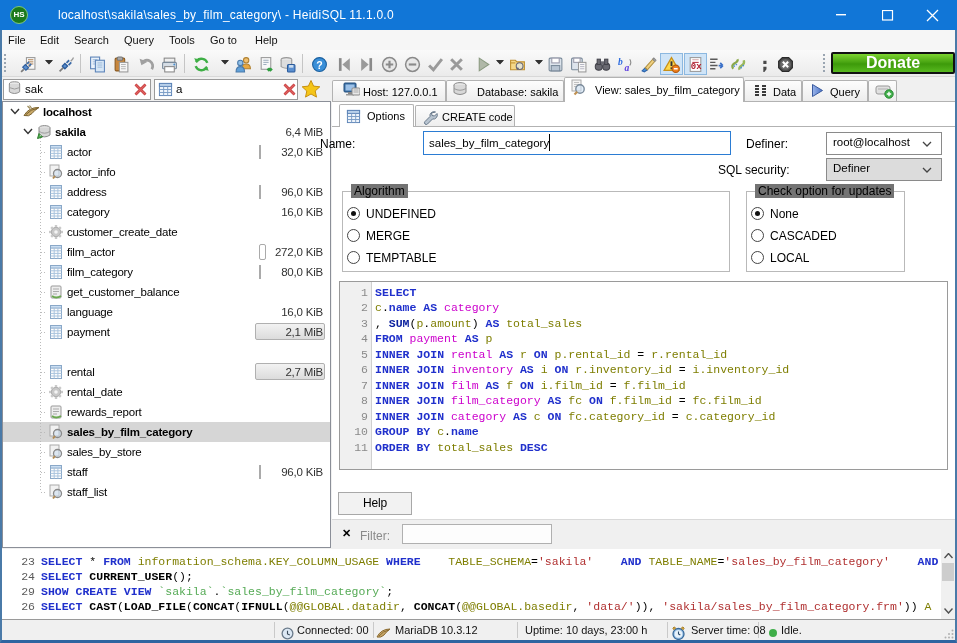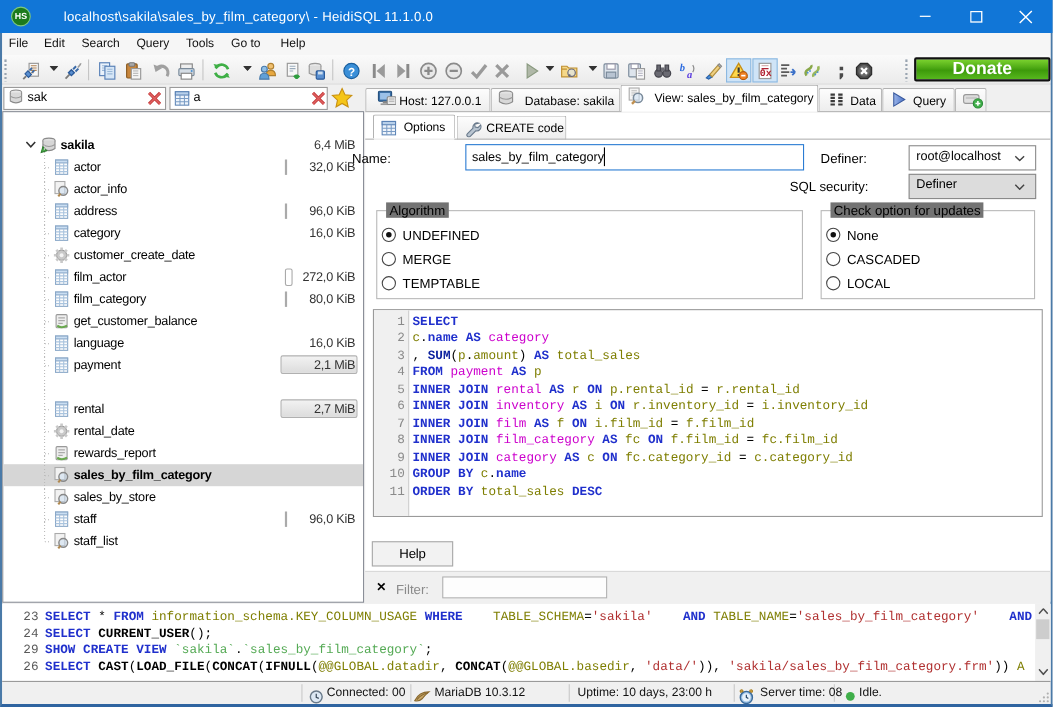--- a/index.html
+++ b/index.html
@@ -377,20 +377,33 @@
       </svg>
     </div>
   <div class="abs" style="left:301px;top:79px">
       <svg width="20" height="20" viewBox="0 0 20 20">
         <path d="M10 1.5 L12.6 7.1 L18.8 7.8 L14.2 12 L15.5 18.1 L10 15 L4.5 18.1 L5.8 12 L1.2 7.8 L7.4 7.1 Z" fill="#f5c518" stroke="#c89010"></path>
       </svg>
     </div>
   </div>
 
 <div class="tree" id="tree">
+    <div class="trow" style="top:0px">
+      <svg class="abs" style="left:7px;top:6px" width="10" height="7">
+        <path d="M1 1 L5 5.5 L9 1" stroke="#333" stroke-width="1.4" fill="none"></path>
+      </svg>
+      <div class="ticon" style="left:20px">
+        <svg width="17" height="16" viewBox="0 0 17 16">
+          <path d="M1 11.5 Q6 3 16 3.5 Q11 6.5 9 9.5 Q6 13 1 11.5 Z" fill="#c9a968" stroke="#7a6230"></path>
+          <path d="M3 10.5 Q8 5 14 4.5" stroke="#7a6230" fill="none"></path>
+          <path d="M4.5 2 L7 4.5 M6.5 1.5 L8.5 4" stroke="#9a8a5a" stroke-width="1.2"></path>
+        </svg>
+      </div>
+      <div class="tlabel" style="left:40px;font-weight:bold;">localhost</div>
+    </div>
     <div class="trow" style="top:20px">
       <svg class="abs" style="left:20px;top:6px" width="10" height="7">
         <path d="M1 1 L5 5.5 L9 1" stroke="#333" stroke-width="1.4" fill="none"></path>
       </svg>
       <div class="ticon" style="left:33px">
         <svg width="16" height="16">
           <ellipse cx="8.5" cy="3.8" rx="5.5" ry="2.2" fill="#e2e2e2" stroke="#8a8a8a"></ellipse>
           <path d="M3 3.8 V11 Q8.5 14.8 14 11 V3.8" fill="#d6d6d6" stroke="#8a8a8a"></path>
           <path d="M3 7.4 Q8.5 11 14 7.4" fill="none" stroke="#9a9a9a"></path>
           <path d="M1.5 14.5 L6.5 13 L3 9.5 Z" fill="#4fae4f" stroke="#2f7e2f"></path>
@@ -735,21 +748,21 @@
 <svg class="abs" style="left:922px; top:141px;" width="10" height="6">
     <path d="M1 1 L5 5 L9 1" stroke="#444" stroke-width="1.3" fill="none"></path>
   </svg>
 <svg class="abs" style="left:922px; top:167px;" width="10" height="6">
     <path d="M1 1 L5 5 L9 1" stroke="#444" stroke-width="1.3" fill="none"></path>
   </svg>
 
 <div class="groupbox" style="left:342px; width:388px;">
     <span class="gblabel">Algorithm</span>
   </div>
-<div class="groupbox" style="left:746px; width:195px;">
+<div class="groupbox" style="left:746px; width:159px;">
     <span class="gblabel">Check option for updates</span>
   </div>
 <div class="radio sel" style="left:347px; top:207px;"></div>
 <div class="rlabel" style="left:366px; top:207px;">UNDEFINED</div>
 <div class="radio" style="left:347px; top:229px;"></div>
 <div class="rlabel" style="left:366px; top:229px;">MERGE</div>
 <div class="radio" style="left:347px; top:251px;"></div>
 <div class="rlabel" style="left:366px; top:251px;">TEMPTABLE</div>
 <div class="radio sel" style="left:751px; top:207px;"></div>
 <div class="rlabel" style="left:770px; top:207px;">None</div>

